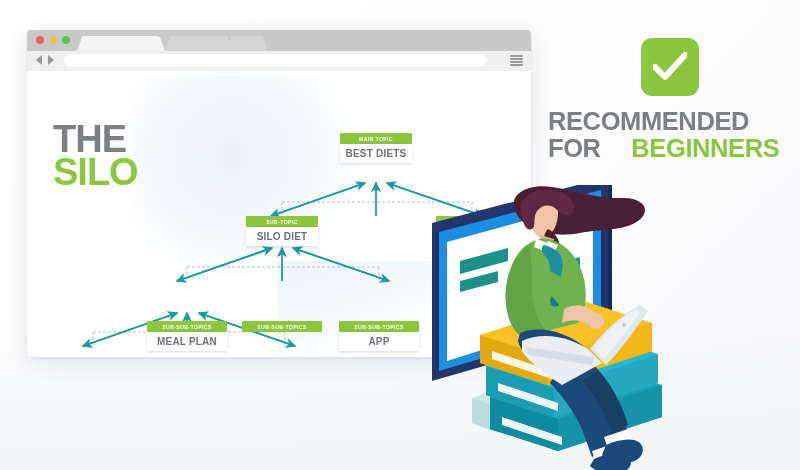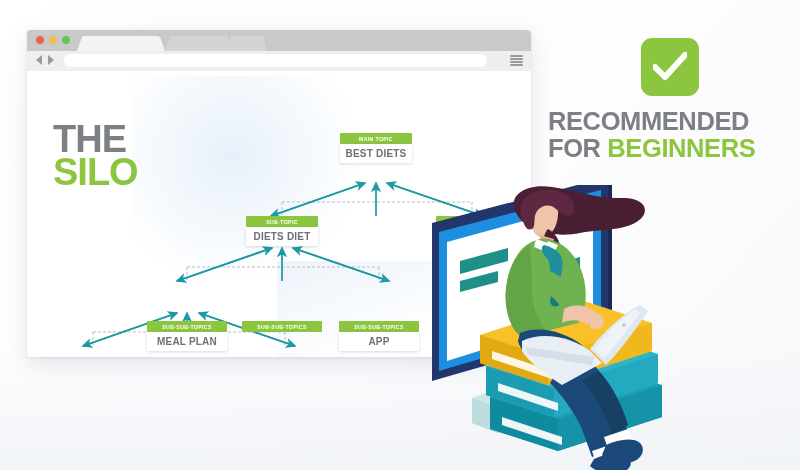--- a/index.html
+++ b/index.html
@@ -78,21 +78,21 @@
   .node.wide{width:80px;margin-top:40px;}
 
   
   .reco{position:absolute;left:548px;top:38px;width:244px;}
   .checkbox{width:58px;height:58px;border-radius:11px;background:#8cc63f;
             margin:0 auto 12px auto;position:relative;}
   .checkbox svg{position:absolute;left:12px;top:14px;}
   .reco .line{font-weight:bold;font-size:25.5px;
               letter-spacing:-.4px;line-height:1.06;white-space:nowrap;}
   .reco .g{color:#7c7f84;}
-  .reco .gr{color:#8cc63f;}
+  .reco .gr{color:#8cc63f;margin-left:24px;}
 
   
   .illus{position:absolute;left:412px;top:185px;width:388px;height:285px;}
   .illus svg{position:absolute;left:0;top:0;}
 </style>
 </head>
 <body>
 
 <div id="stage">
   <div class="wash"></div>
@@ -183,21 +183,21 @@
           <path d="M172,242 L268,275" stroke="#1c9aa5" stroke-width="1.7" fill="none" marker-end="url(#ah)"></path>
         </svg>
 
         <div class="node" style="left:313px;top:62px;">
           <div class="tag">MAIN TOPIC</div>
           <div class="box">BEST DIETS</div>
         </div>
 
         <div class="node" style="left:219px;top:145px;">
           <div class="tag">SUB-TOPIC</div>
-          <div class="box">DIETS DIET</div>
+          <div class="box">SILO DIET</div>
         </div>
         <div class="node" style="left:409px;top:145px;">
           <div class="tag">SUB-TOPIC</div>
           <div class="box">VEGAN DIET</div>
         </div>
 
         <div class="node wide" style="left:120px;top:210px;">
           <div class="tag">SUB-SUB-TOPICS</div>
           <div class="box">MEAL PLAN</div>
         </div>

